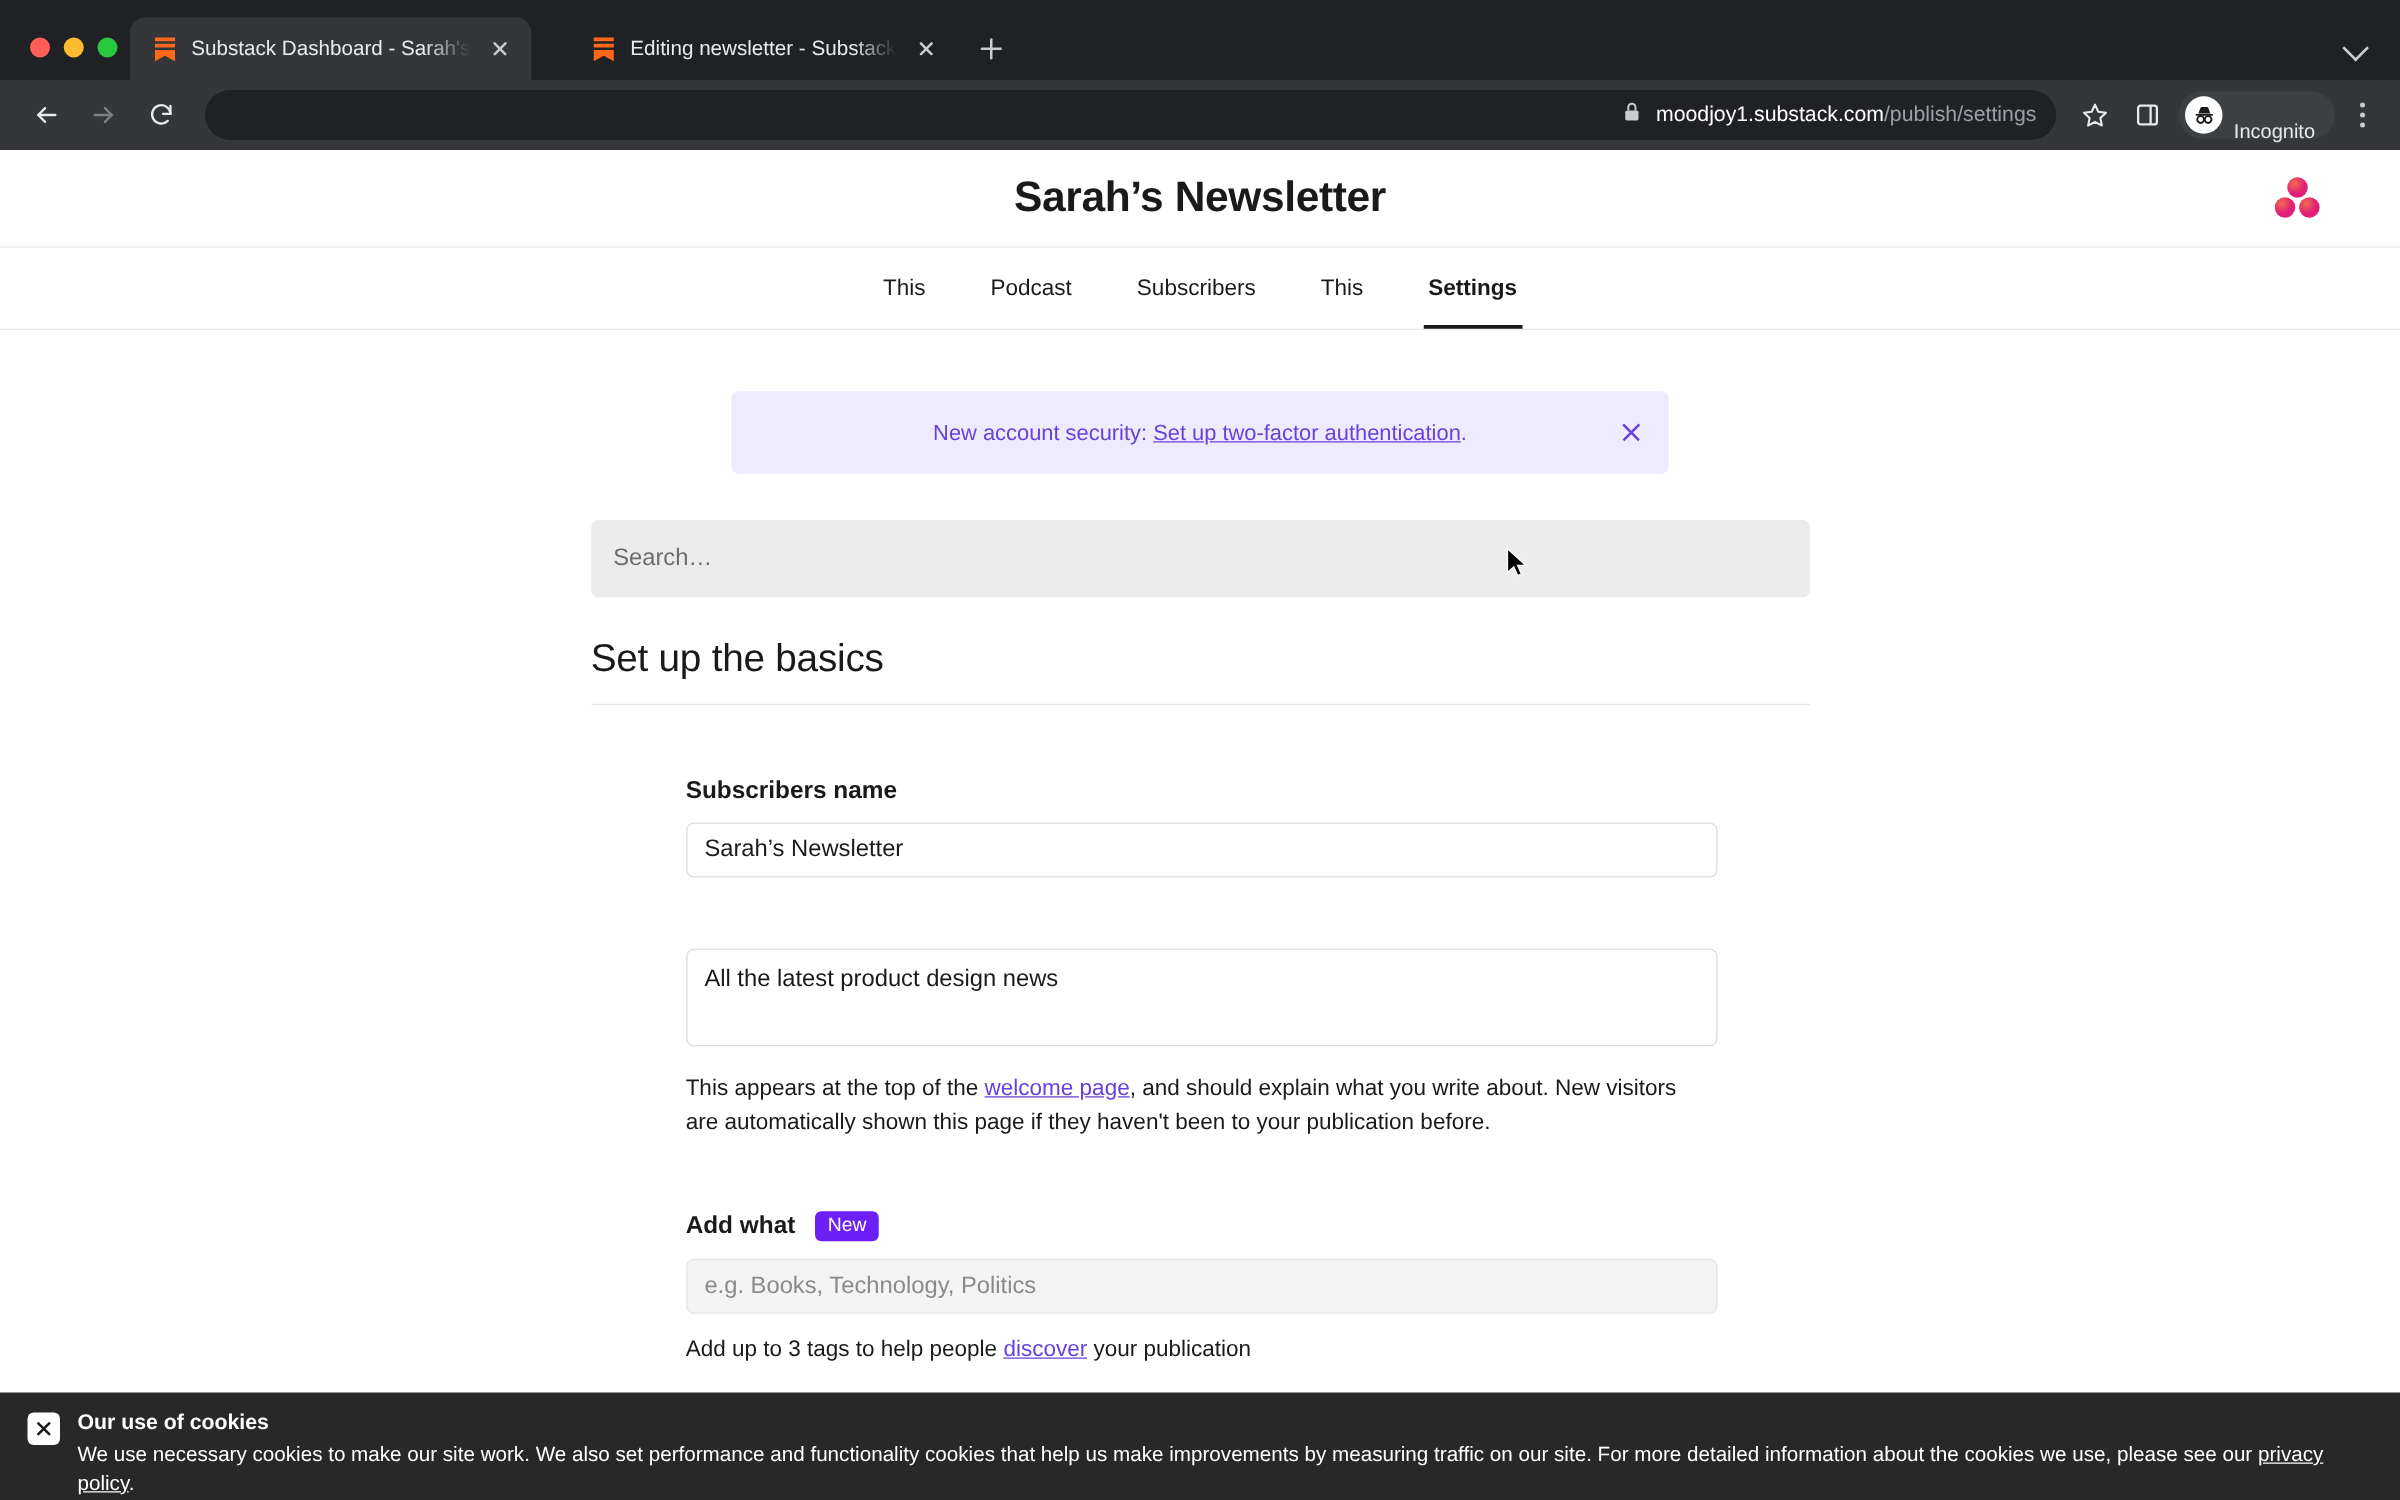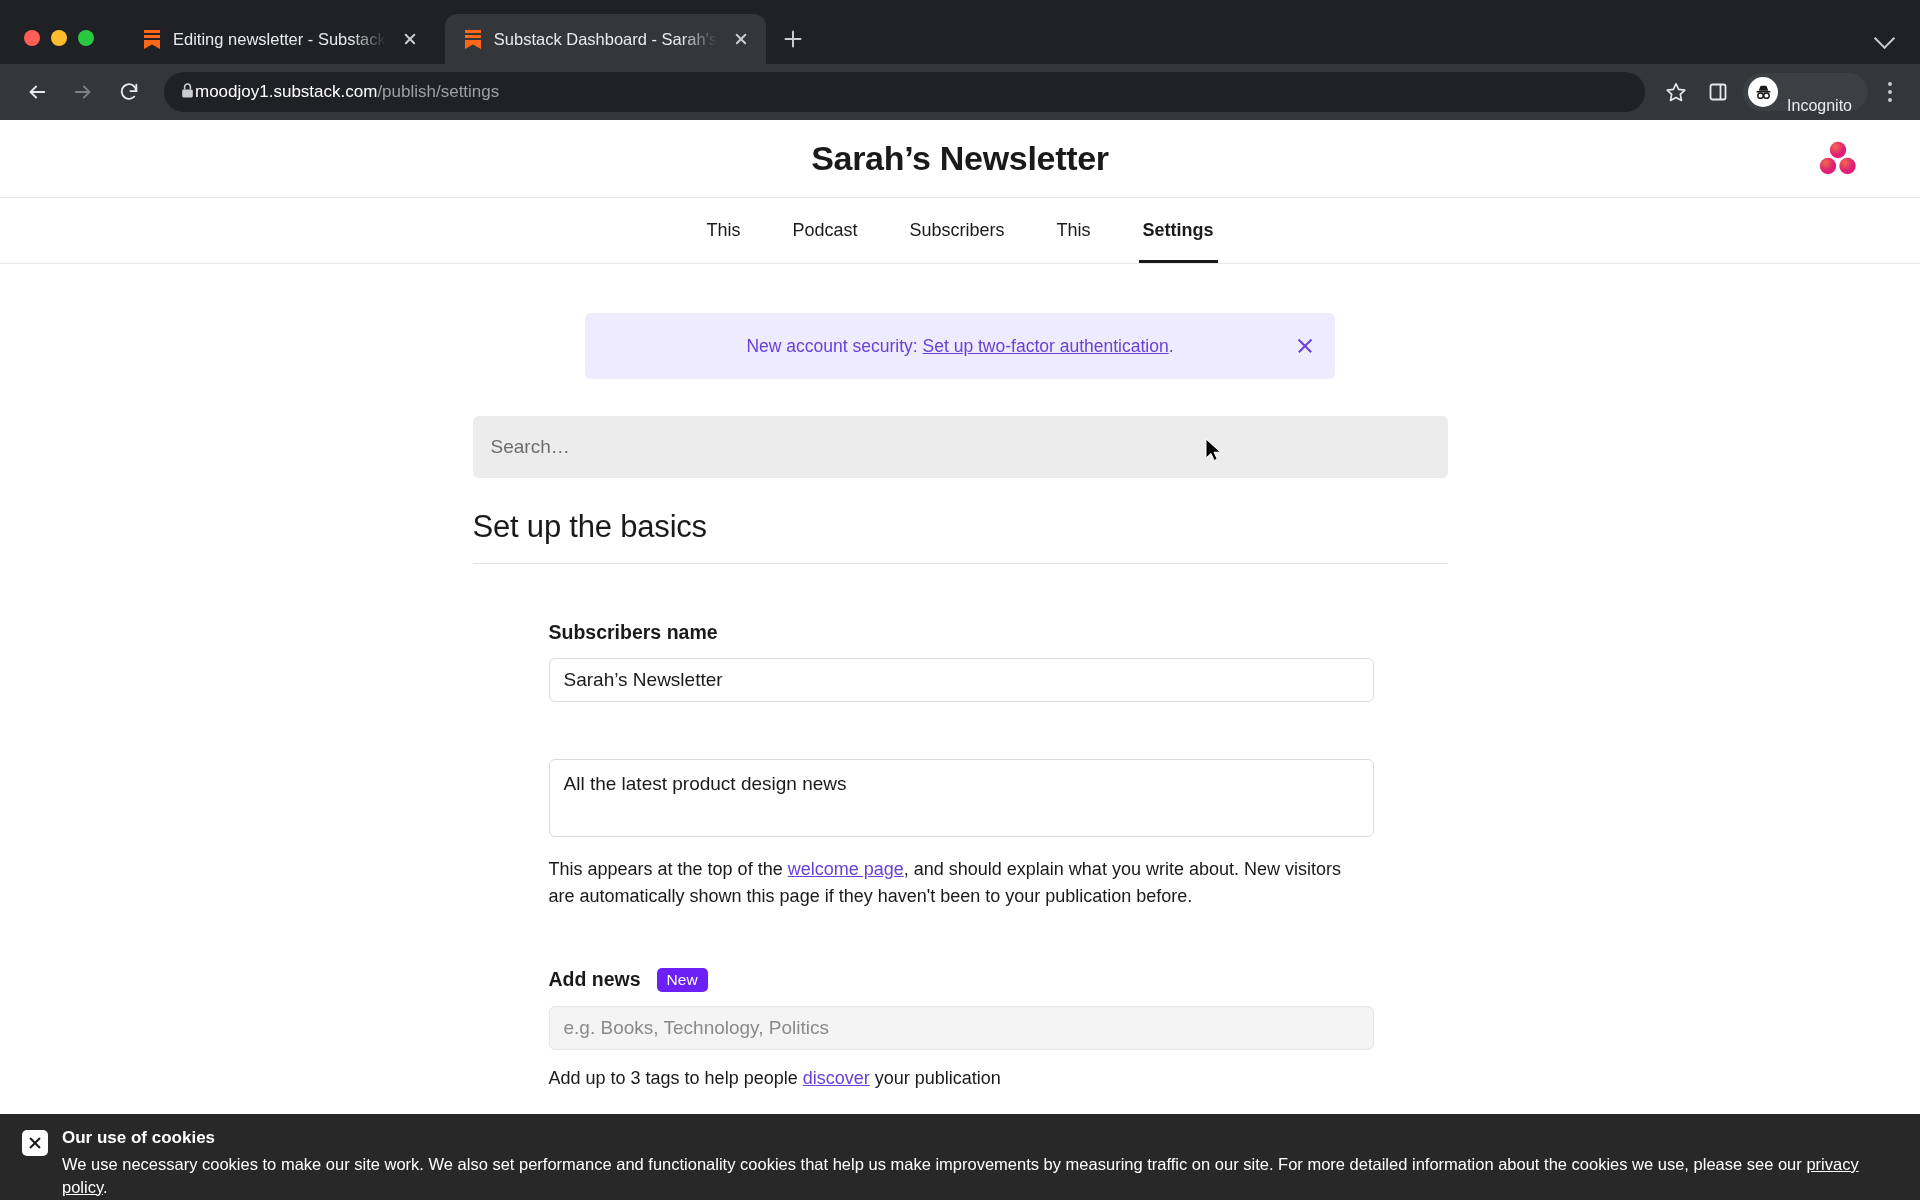--- a/index.html
+++ b/index.html
@@ -73,21 +73,21 @@
   .toolbar {
     height: 56px; background: #35363a; display: flex; align-items: center;
     padding: 0 16px; gap: 4px;
   }
   .navbtn { width: 42px; height: 42px; position: relative; display:flex; align-items:center; justify-content:center; }
   .navbtn svg { display:block; }
 
   .omnibox {
     flex: 1; height: 40px; background: #202124; border-radius: 20px;
     display: flex; align-items: center; padding: 0 16px; margin: 0 10px;
-    min-width: 0;
+    gap: 12px; min-width: 0; justify-content: flex-end;
   }
   .url { font-size: 17px; color: #ffffff; white-space: nowrap; }
   .url .path { color: #9aa0a6; }
 
   .tb-right { display: flex; align-items: center; gap: 8px; }
   .ic { width: 34px; height: 34px; display:flex; align-items:center; justify-content:center; }
   .incognito-pill {
     height: 38px; background: #3c4043; border-radius: 19px;
     display: flex; align-items: center; gap: 9px; padding: 0 16px 0 5px;
   }
@@ -213,43 +213,43 @@
 </head>
 <body>
 
 <div class="browser">
 
   <div class="tabstrip">
     <div class="traffic">
       <span class="dot red"></span>
       <span class="dot yellow"></span>
       <span class="dot green"></span>
+    </div>
+
+    <div class="tab active" style="margin-left:10px;">
+      <span class="tab-fav">
+        <svg width="20" height="22" viewBox="0 0 20 22">
+          <rect x="2" y="2" width="16" height="3" fill="#ff6719"></rect>
+          <rect x="2" y="7" width="16" height="3" fill="#ff6719"></rect>
+          <polygon points="2,12 18,12 18,21 10,16.5 2,21" fill="#ff6719"></polygon>
+        </svg>
+      </span>
+      <span class="tab-title">Substack Dashboard - Sarah's</span>
+      <span class="tab-close"></span>
     </div>
 
     <div class="tab inactive" style="margin-left:30px;">
       <span class="tab-fav">
         <svg width="20" height="22" viewBox="0 0 20 22">
           <rect x="2" y="2" width="16" height="3" fill="#ff6719"></rect>
           <rect x="2" y="7" width="16" height="3" fill="#ff6719"></rect>
           <polygon points="2,12 18,12 18,21 10,16.5 2,21" fill="#ff6719"></polygon>
         </svg>
       </span>
       <span class="tab-title">Editing newsletter - Substack</span>
-      <span class="tab-close"></span>
-    </div>
-
-    <div class="tab active" style="margin-left:10px;">
-      <span class="tab-fav">
-        <svg width="20" height="22" viewBox="0 0 20 22">
-          <rect x="2" y="2" width="16" height="3" fill="#ff6719"></rect>
-          <rect x="2" y="7" width="16" height="3" fill="#ff6719"></rect>
-          <polygon points="2,12 18,12 18,21 10,16.5 2,21" fill="#ff6719"></polygon>
-        </svg>
-      </span>
-      <span class="tab-title">Substack Dashboard - Sarah's</span>
       <span class="tab-close"></span>
     </div>
 
     <div class="newtab"></div>
 
     <div class="tabstrip-right">
       <div class="chev-down"></div>
     </div>
   </div>
 
@@ -376,21 +376,21 @@
           <input class="text-input" type="text" value="Sarah’s Newsletter" style="">
         </div>
 
         <div class="field">
           <textarea class="text-area" style="">All the latest product design news</textarea>
           <div class="helper"><span>This appears at the top of the </span><a href="#">welcome page</a><span>, and should explain what you write about. New visitors are automatically shown this page if they haven't been to your publication before.</span></div>
         </div>
 
         <div class="field">
           <div class="field-label">
-            <span>Add news</span>
+            <span>Add what</span>
             <span class="badge-new">New</span>
           </div>
           <input class="text-input input-gray" type="text" placeholder="e.g. Books, Technology, Politics" style="">
           <div class="helper"><span>Add up to 3 tags to help people </span><a href="#">discover</a><span> your publication</span></div>
         </div>
 
       </div>
     </div>
 
     <div class="cursor">

